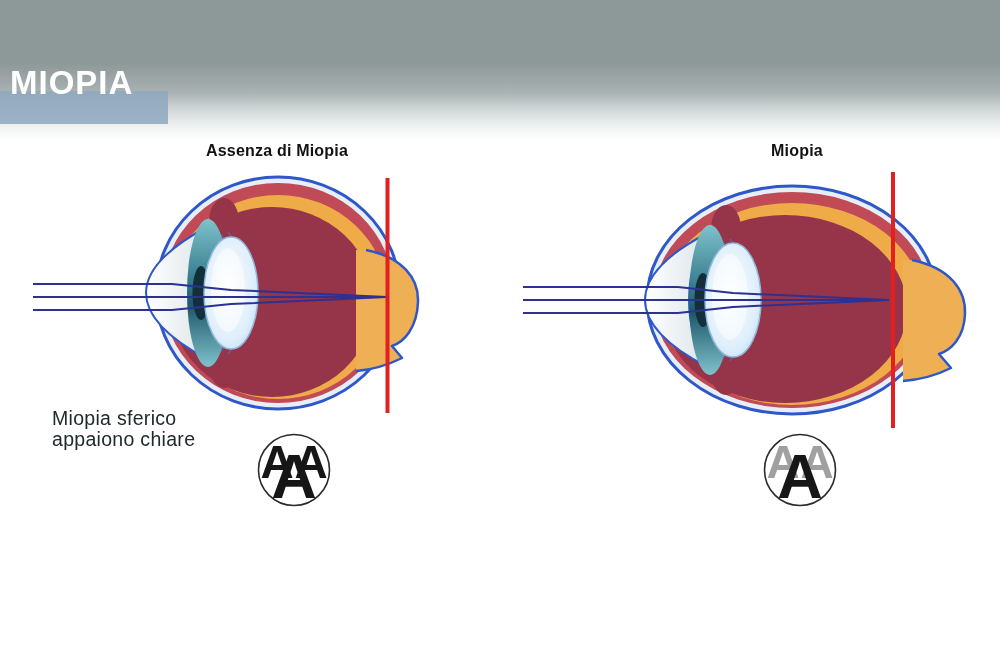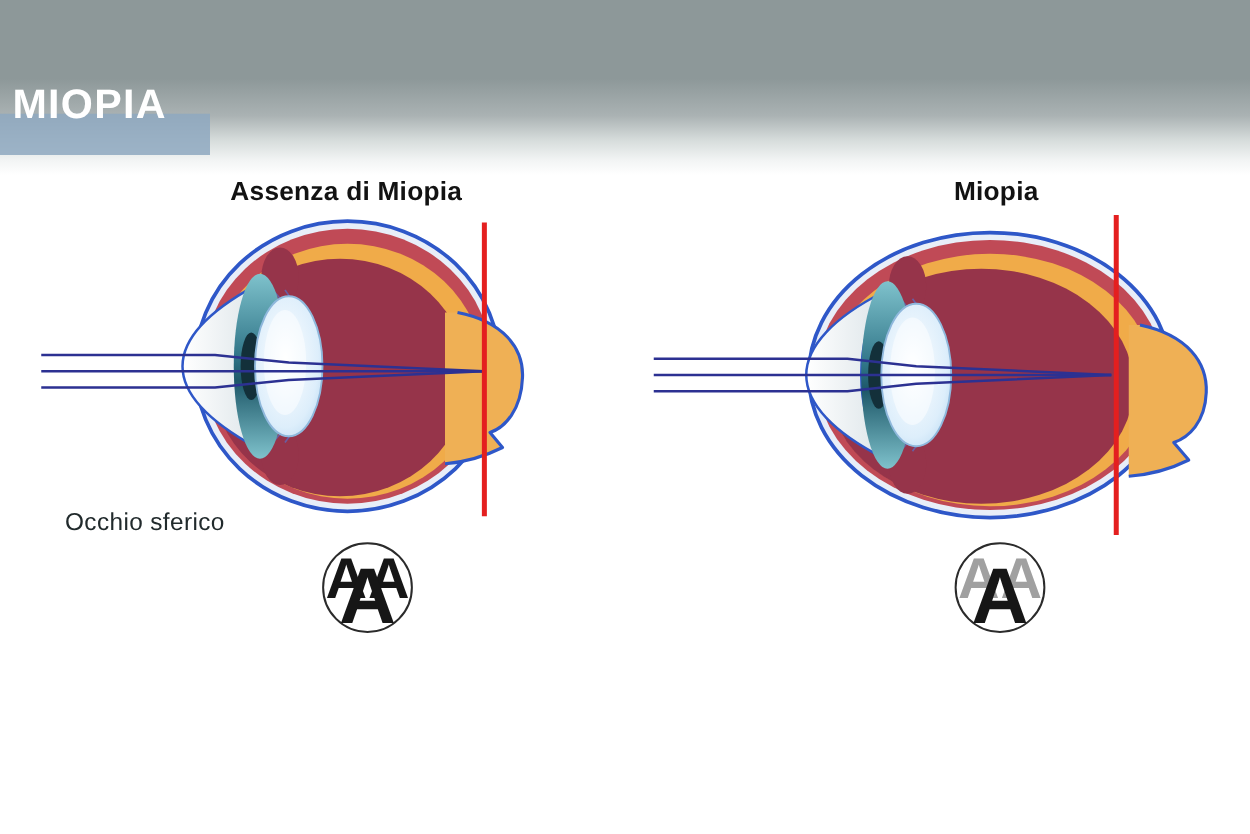--- a/index.html
+++ b/index.html
@@ -20,21 +20,21 @@
     background:var(--accent-band);opacity:.85;
   }
   .page-title{
     position:absolute;left:10px;top:64px;margin:0;
     font-size:33px;font-weight:700;letter-spacing:1px;
     color:var(--title-text);z-index:2;
   }
   
   .panel-title{
     position:absolute;top:142px;width:400px;margin:0;text-align:center;
-    font-size:21px;font-weight:800;letter-spacing:.2px;
+    font-size:16px;font-weight:800;letter-spacing:.2px;
     color:var(--heading-text);
   }
   .panel-title.left{left:77px;}
   .panel-title.right{left:597px;}
   
   .eye-svg{position:absolute;top:130px;}
   .eye-svg.left{left:0;}
   .eye-svg.right{left:500px;}
   .f-sclera{fill:var(--sclera-gap);stroke:var(--eye-outline);}
   .f-choroid{fill:var(--choroid-red);}
@@ -163,21 +163,22 @@
     <ellipse class="f-lenshi" cx="230" cy="167" rx="18" ry="43"></ellipse>
     <g>
       <polyline class="ray" points="23,157 178,157 233,163 389,170"></polyline>
       <polyline class="ray" points="23,170 389,170"></polyline>
       <polyline class="ray" points="23,183 178,183 233,177 389,170"></polyline>
     </g>
     <line class="focal" x1="393" y1="42" x2="393" y2="298"></line>
   </svg>
 
   <div class="caption left">
-    <div>Occhio sferico</div>
+    <div>Miopia sferico</div>
+    <div>appaiono chiare</div>
   </div>
 
   <svg class="acuity left clear" width="76" height="76" viewBox="0 0 76 76">
     <circle cx="38" cy="38" r="35.5"></circle>
     <text class="letter-outer" x="21" y="46" font-size="46">A</text>
     <text class="letter-outer" x="55" y="46" font-size="46">A</text>
     <text class="letter-center" x="38" y="66" font-size="63">A</text>
   </svg>
   <svg class="acuity right blurred" width="76" height="76" viewBox="0 0 76 76">
     <circle cx="38" cy="38" r="35.5"></circle>

